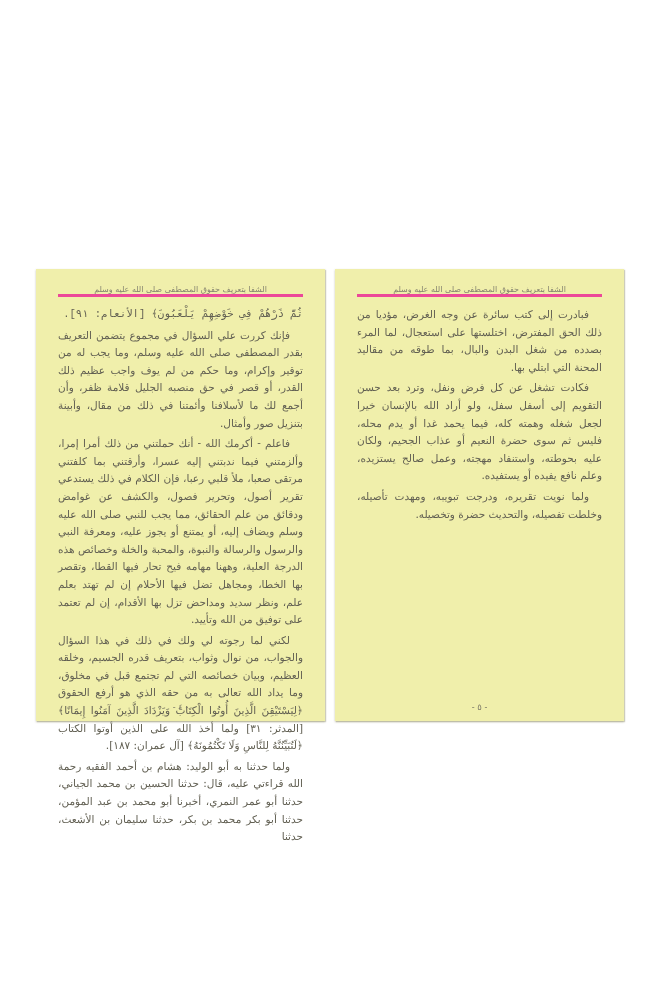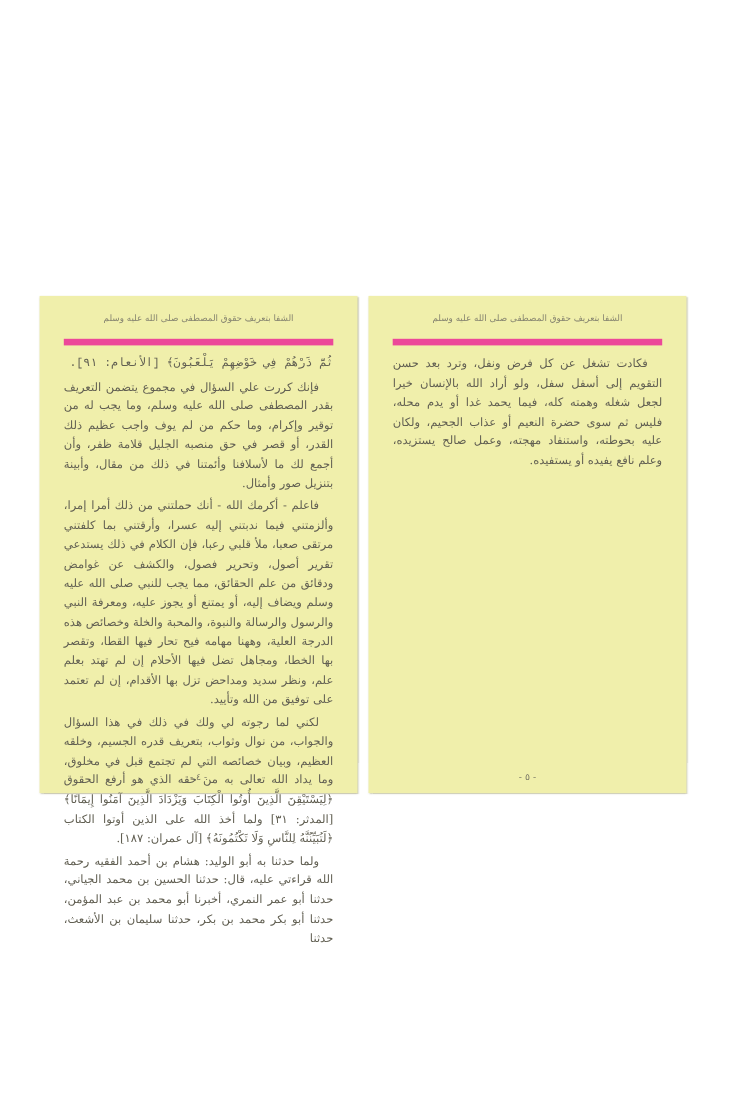--- a/index.html
+++ b/index.html
@@ -29,22 +29,22 @@
     direction: rtl;
   }
   .page-left  { left: 36px; }
   .page-right { left: 335px; }
 
   .page-header {
     text-align: center;
     font-size: 8px;
     color: #85836f;
     letter-spacing: 0.2px;
-    padding-bottom: 14px;
-    border-bottom: 6px solid #ec4899;
+    padding-bottom: 0;
+    border-bottom: 3px solid #ec4899;
     margin-bottom: 9px;
     white-space: nowrap;
     overflow: hidden;
   }
   .page-body {
     direction: rtl;
     text-align: justify;
     font-size: 10.5px;
     line-height: 17.6px;
     color: #615f52;
@@ -78,18 +78,20 @@
       <p>فاعلم - أكرمك الله - أنك حملتني من ذلك أمرا إمرا، وألزمتني فيما ندبتني إليه عسرا، وأرقتني بما كلفتني مرتقى صعبا، ملأ قلبي رعبا، فإن الكلام في ذلك يستدعي تقرير أصول، وتحرير فصول، والكشف عن غوامض ودقائق من علم الحقائق، مما يجب للنبي صلى الله عليه وسلم ويضاف إليه، أو يمتنع أو يجوز عليه، ومعرفة النبي والرسول والرسالة والنبوة، والمحبة والخلة وخصائص هذه الدرجة العلية، وههنا مهامه فيح تحار فيها القطا، وتقصر بها الخطا، ومجاهل تضل فيها الأحلام إن لم تهتد بعلم علم، ونظر سديد ومداحض تزل بها الأقدام، إن لم تعتمد على توفيق من الله وتأييد.</p>
       <p>لكني لما رجوته لي ولك في ذلك في هذا السؤال والجواب، من نوال وثواب، بتعريف قدره الجسيم، وخلقه العظيم، وبيان خصائصه التي لم تجتمع قبل في مخلوق، وما يداد الله تعالى به من حقه الذي هو أرفع الحقوق ﴿لِيَسْتَيْقِنَ الَّذِينَ أُوتُوا الْكِتَابَ وَيَزْدَادَ الَّذِينَ آمَنُوا إِيمَانًا﴾ [المدثر: ٣١] ولما أخذ الله على الذين أوتوا الكتاب ﴿لَتُبَيِّنُنَّهُ لِلنَّاسِ وَلَا تَكْتُمُونَهُ﴾ [آل عمران: ١٨٧].</p>
       <p>ولما حدثنا به أبو الوليد: هشام بن أحمد الفقيه رحمة الله قراءتي عليه، قال: حدثنا الحسين بن محمد الجياني، حدثنا أبو عمر النمري، أخبرنا أبو محمد بن عبد المؤمن، حدثنا أبو بكر محمد بن بكر، حدثنا سليمان بن الأشعث، حدثنا</p>
     </div>
     <div class="page-number">- ٤ -</div>
   </div>
 
   <div class="page page-right">
     <div class="page-header">الشفا بتعريف حقوق المصطفى صلى الله عليه وسلم</div>
     <div class="page-body">
+      <p>فبادرت إلى كتب سائرة عن وجه الغرض، مؤديا من ذلك الحق المفترض، اختلستها على استعجال، لما المرء بصدده من شغل البدن والبال، بما طوقه من مقاليد المحنة التي ابتلي بها.</p>
       <p>فكادت تشغل عن كل فرض ونفل، وترد بعد حسن التقويم إلى أسفل سفل، ولو أراد الله بالإنسان خيرا لجعل شغله وهمته كله، فيما يحمد غدا أو يدم محله، فليس ثم سوى حضرة النعيم أو عذاب الجحيم، ولكان عليه بحوطته، واستنفاد مهجته، وعمل صالح يستزيده، وعلم نافع يفيده أو يستفيده.</p>
+      <p>ولما نويت تقريره، ودرجت تبويبه، ومهدت تأصيله، وخلطت تفصيله، والتحديث حضرة وتخصيله.</p>
     </div>
     <div class="page-number">- ٥ -</div>
   </div>
 
 </div>
 
 </body></html>

